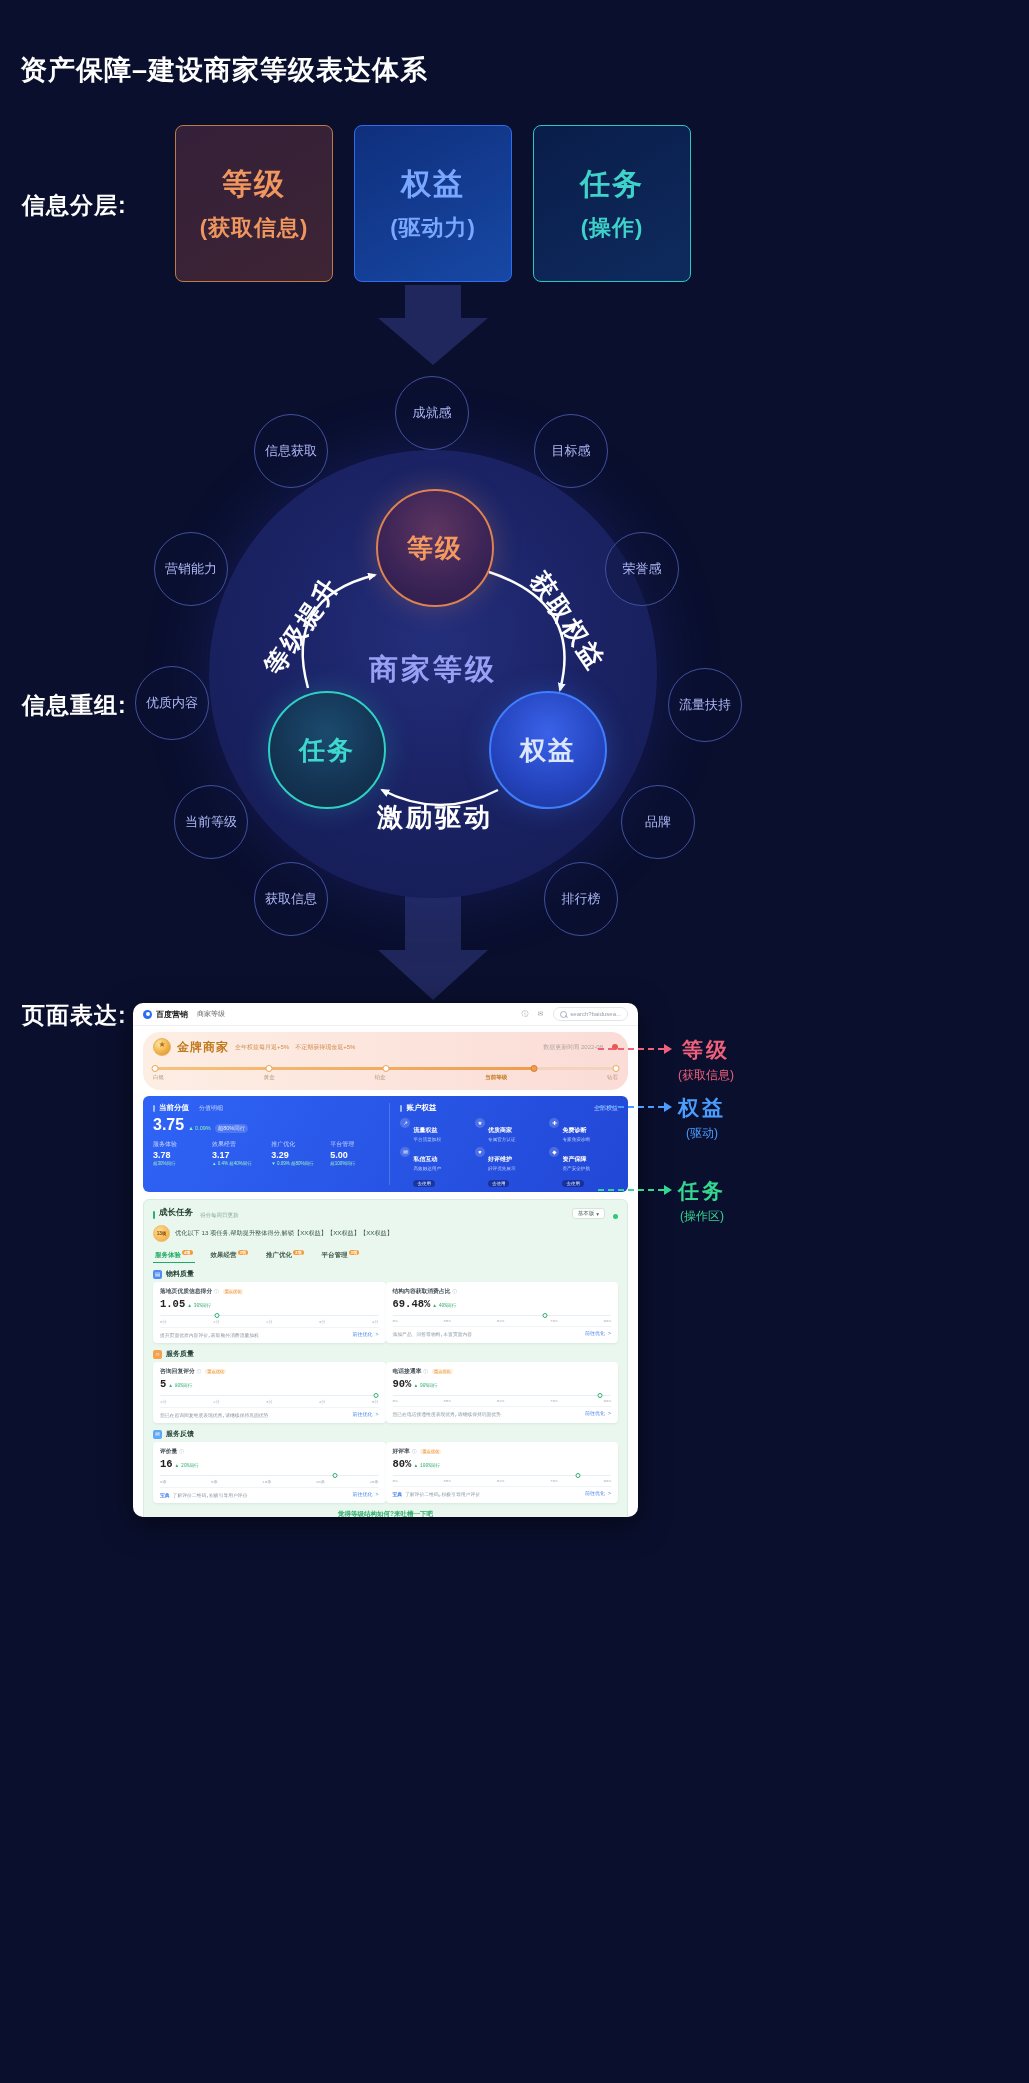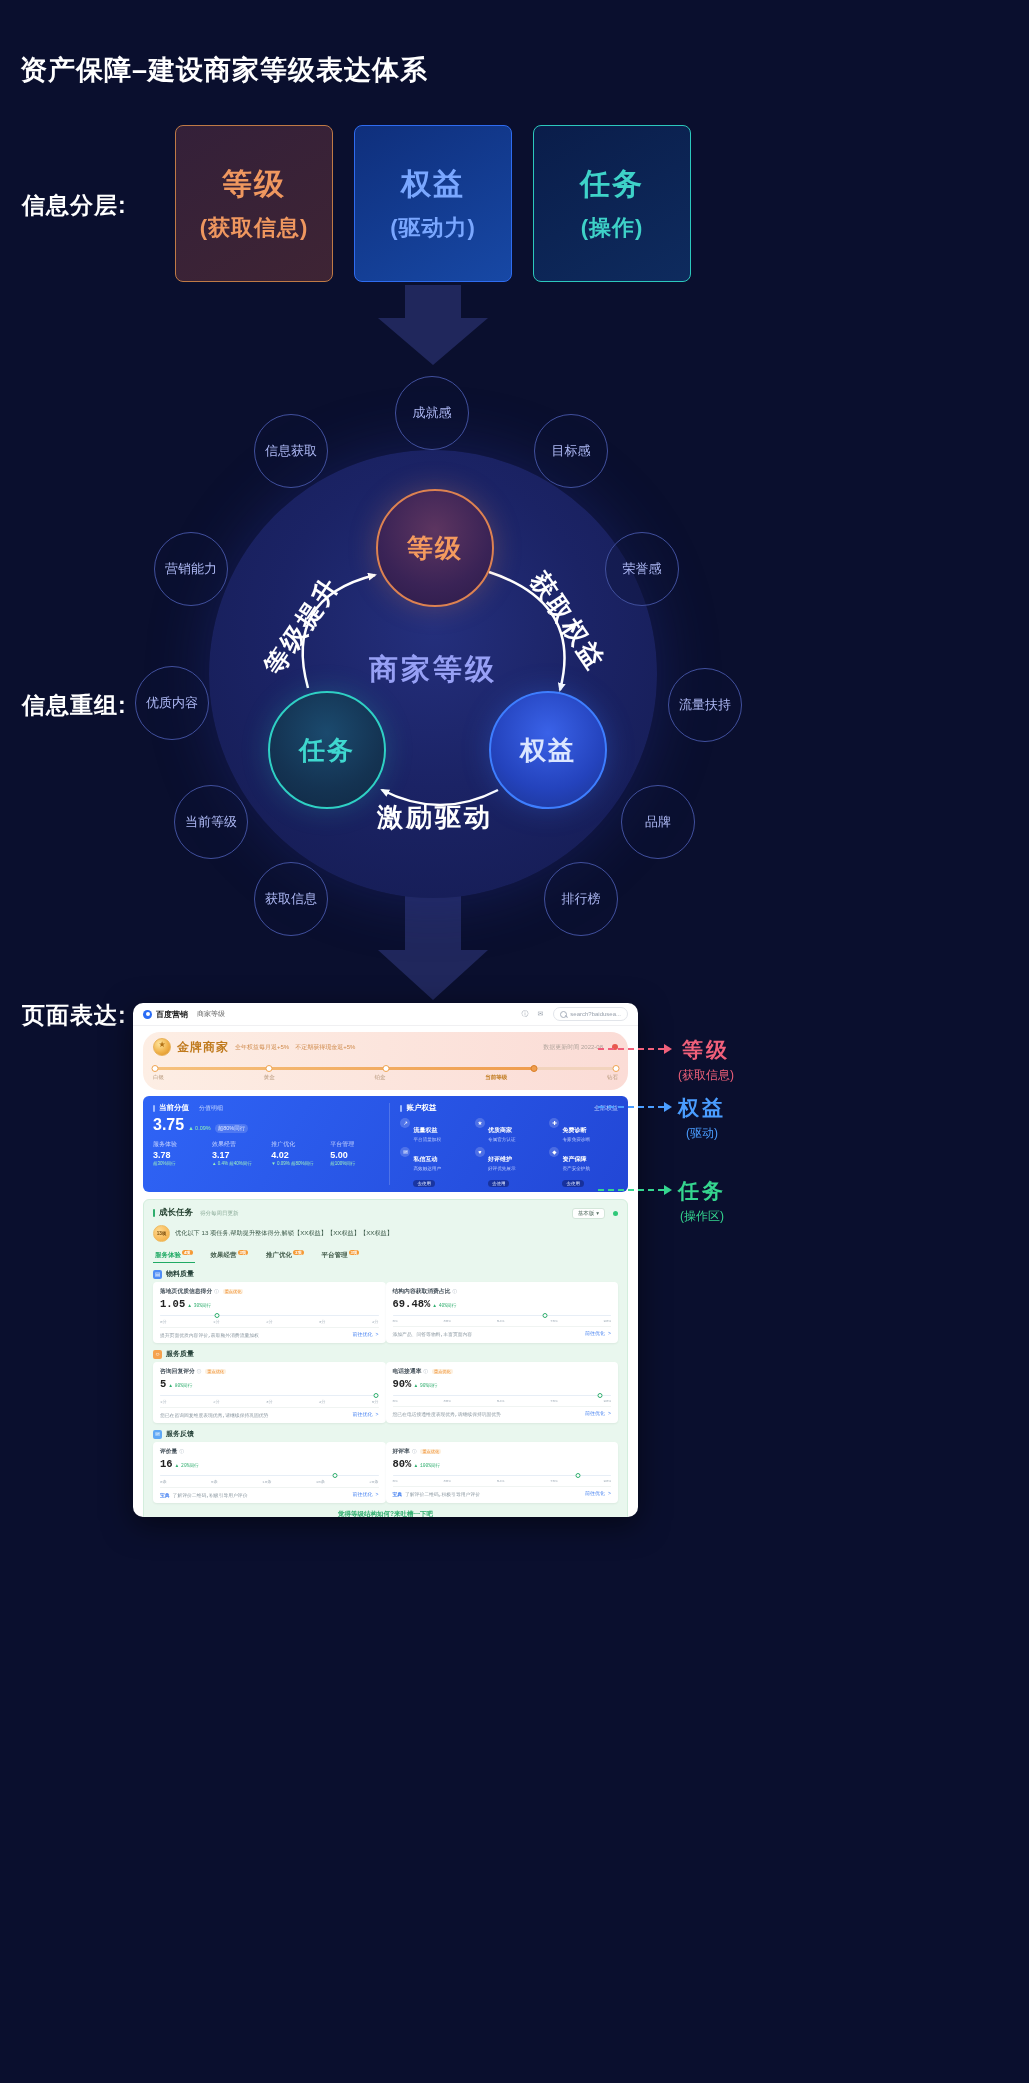--- a/index.html
+++ b/index.html
@@ -98,21 +98,21 @@
   .ms-mdelta{font-size:4.5px;color:#9df0c0;margin-top:1px;white-space:nowrap;}
   .ms-perks{display:grid;grid-template-columns:repeat(3,1fr);gap:5px 6px;margin-top:5px;}
   .ms-perk{display:flex;gap:3px;align-items:flex-start;}
   .ms-picon{width:10px;height:10px;border-radius:50%;background:rgba(255,255,255,.18);font-size:5.5px;display:flex;align-items:center;justify-content:center;flex:none;}
   .ms-pname{font-size:6px;font-weight:800;}
   .ms-pdesc{font-size:4.6px;color:#bfcdff;margin-top:1px;white-space:nowrap;}
   .ms-pill{display:inline-block;margin-top:2px;font-size:4.5px;color:#dce6ff;background:rgba(8,18,80,.45);border-radius:5px;padding:1px 4px;}
   .ms-pill:empty{display:none;}
 
   .m-tasks{margin:7px 10px 5px;border-radius:6px;background:#e9f7ee;border:1px solid #d3eedd;padding:7px 9px;}
-  .mt-head{display:flex;align-items:center;gap:4px;}
+  .mt-head{display:flex;align-items:flex-end;gap:4px;}
   .mt-bar{width:2px;height:8px;background:#2fae6e;border-radius:1px;}
   .mt-title{font-size:8.5px;font-weight:800;color:#23402f;}
   .mt-sub{font-size:5.5px;color:#8fae9c;margin-left:3px;}
   .mt-filter{margin-left:auto;display:flex;gap:2px;align-items:center;background:#fff;border:1px solid #d4e6da;border-radius:3px;font-size:5.5px;color:#566f63;padding:1px 5px;}
   .mt-greendot{width:5px;height:5px;border-radius:50%;background:#2fc878;margin-left:4px;}
   .mt-desc{display:flex;align-items:center;gap:5px;margin-top:6px;}
   .mt-count{width:15px;height:15px;border-radius:50%;background:radial-gradient(circle at 35% 30%,#ffd98e,#f2a93c);
     color:#7a4d0d;font-size:4.6px;font-weight:800;display:flex;align-items:center;justify-content:center;border:1px solid #eebc62;flex:none;}
   .mt-desc-text{font-size:6.2px;color:#3c5a49;}
   .mt-tabs{display:flex;gap:14px;margin-top:7px;}
@@ -279,21 +279,21 @@
           <div class="ms-mval">3.78</div>
           <div class="ms-mdelta">超30%同行</div>
         </div>
         <div class="ms-m">
           <div class="ms-mname">效果经营</div>
           <div class="ms-mval">3.17</div>
           <div class="ms-mdelta">▲ 0.4% 超40%同行</div>
         </div>
         <div class="ms-m">
           <div class="ms-mname">推广优化</div>
-          <div class="ms-mval">4.02</div>
+          <div class="ms-mval">3.29</div>
           <div class="ms-mdelta">▼ 0.09% 超80%同行</div>
         </div>
         <div class="ms-m">
           <div class="ms-mname">平台管理</div>
           <div class="ms-mval">5.00</div>
           <div class="ms-mdelta">超100%同行</div>
         </div>
       </div>
     </div>
     <div class="ms-right">

